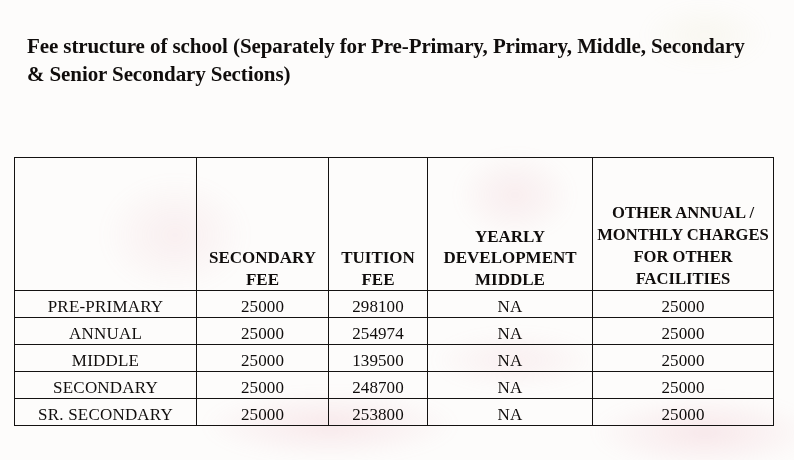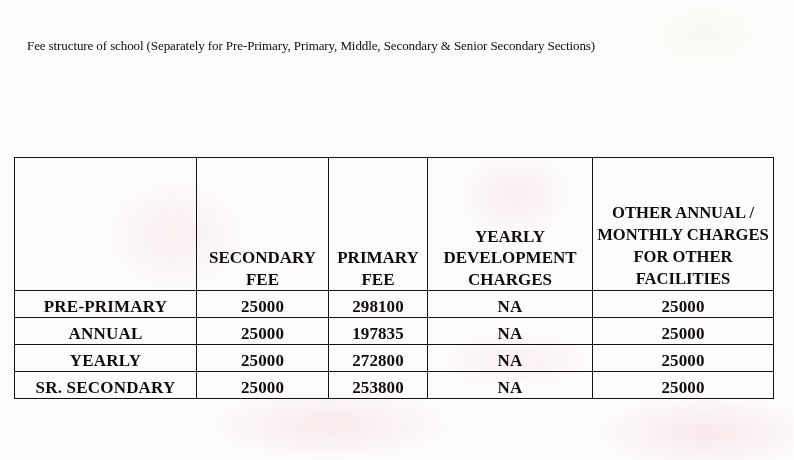--- a/index.html
+++ b/index.html
@@ -55,22 +55,22 @@
     width: 130px; height: 70px;
     background: radial-gradient(ellipse at center, rgba(214,208,150,0.22), rgba(214,208,150,0) 70%);
   }
 
   
   #page-title {
     position: absolute;
     left: 27px;
     top: 32px;
     width: 720px;
-    font-size: 13px;
-    font-weight: normal;
+    font-size: 21px;
+    font-weight: bold;
     line-height: 28px;
     letter-spacing: -0.1px;
     z-index: 3;
   }
 
   
   #fee-table {
     position: absolute;
     left: 14px;
     top: 157px;
@@ -111,26 +111,26 @@
   thead td.head-blank { }
 
   tbody tr { height: 26px; }
   tbody td {
     height: 26px;
     vertical-align: middle;
     font-size: 17px;
     line-height: 20px;
   }
   td.cell-section {
-    font-weight: bold;
+    font-weight: normal;
     letter-spacing: 0.2px;
     margin-left: 19px;
   }
   td.cell-value {
-    font-weight: bold;
+    font-weight: normal;
     letter-spacing: 0.1px;
   }
 </style>
 </head>
 <body>
 
 <div class="scan-artifact" id="artifact-a"></div>
 <div class="scan-artifact" id="artifact-b"></div>
 <div class="scan-artifact" id="artifact-c"></div>
 <div class="scan-artifact" id="artifact-d"></div>
@@ -144,44 +144,51 @@
     <col class="col-section">
     <col class="col-adm">
     <col class="col-tui">
     <col class="col-ydc">
     <col class="col-other">
   </colgroup>
   <thead>
     <tr>
       <td class="head-blank"></td>
       <td>SECONDARY FEE</td>
-      <td>PRIMARY FEE</td>
-      <td>YEARLY DEVELOPMENT CHARGES</td>
+      <td>TUITION FEE</td>
+      <td>YEARLY DEVELOPMENT MIDDLE</td>
       <td class="head-other">OTHER ANNUAL / MONTHLY CHARGES FOR OTHER FACILITIES</td>
     </tr>
   </thead>
   <tbody id="fee-table-body">
       <tr>
         <td class="cell-section">PRE-PRIMARY</td>
         <td class="cell-value">25000</td>
         <td class="cell-value">298100</td>
         <td class="cell-value">NA</td>
         <td class="cell-value">25000</td>
       </tr>
       <tr>
         <td class="cell-section">ANNUAL</td>
         <td class="cell-value">25000</td>
-        <td class="cell-value">197835</td>
+        <td class="cell-value">254974</td>
         <td class="cell-value">NA</td>
         <td class="cell-value">25000</td>
       </tr>
       <tr>
-        <td class="cell-section">YEARLY</td>
+        <td class="cell-section">MIDDLE</td>
         <td class="cell-value">25000</td>
-        <td class="cell-value">272800</td>
+        <td class="cell-value">139500</td>
+        <td class="cell-value">NA</td>
+        <td class="cell-value">25000</td>
+      </tr>
+      <tr>
+        <td class="cell-section">SECONDARY</td>
+        <td class="cell-value">25000</td>
+        <td class="cell-value">248700</td>
         <td class="cell-value">NA</td>
         <td class="cell-value">25000</td>
       </tr>
       <tr>
         <td class="cell-section">SR. SECONDARY</td>
         <td class="cell-value">25000</td>
         <td class="cell-value">253800</td>
         <td class="cell-value">NA</td>
         <td class="cell-value">25000</td>
       </tr>

